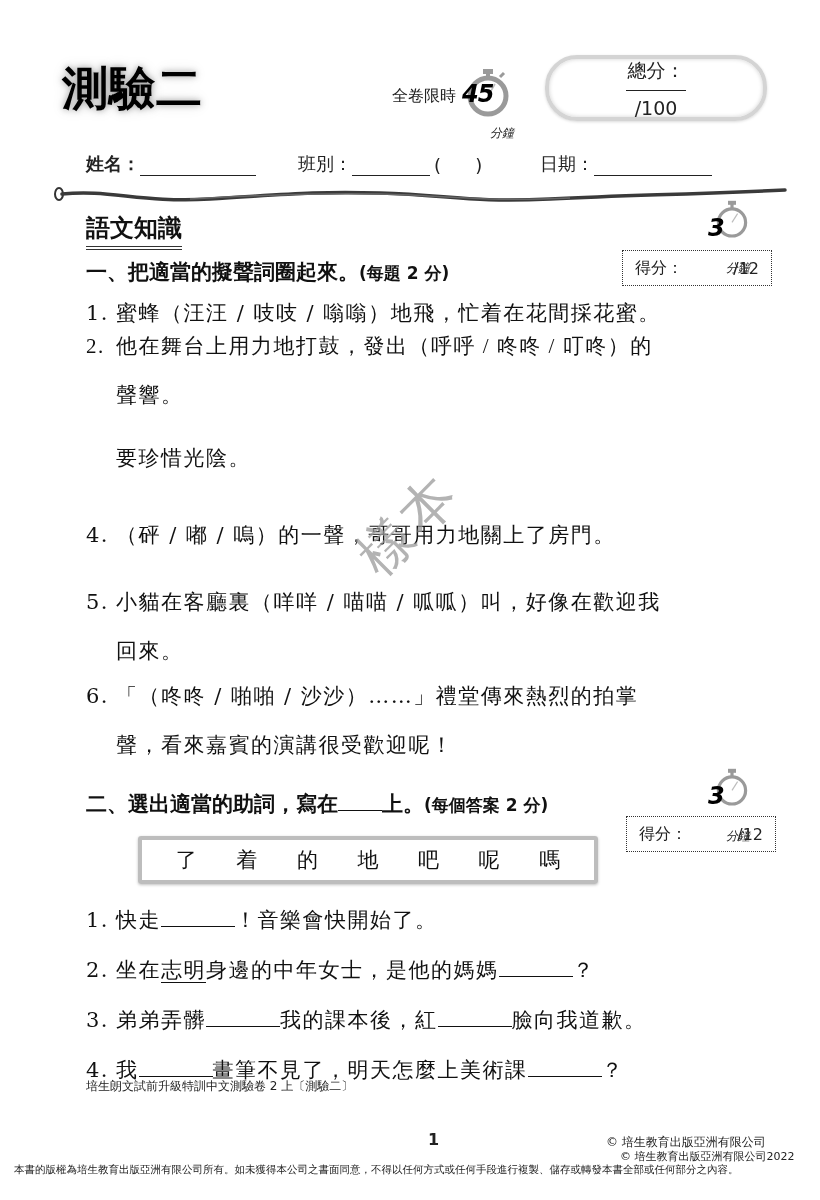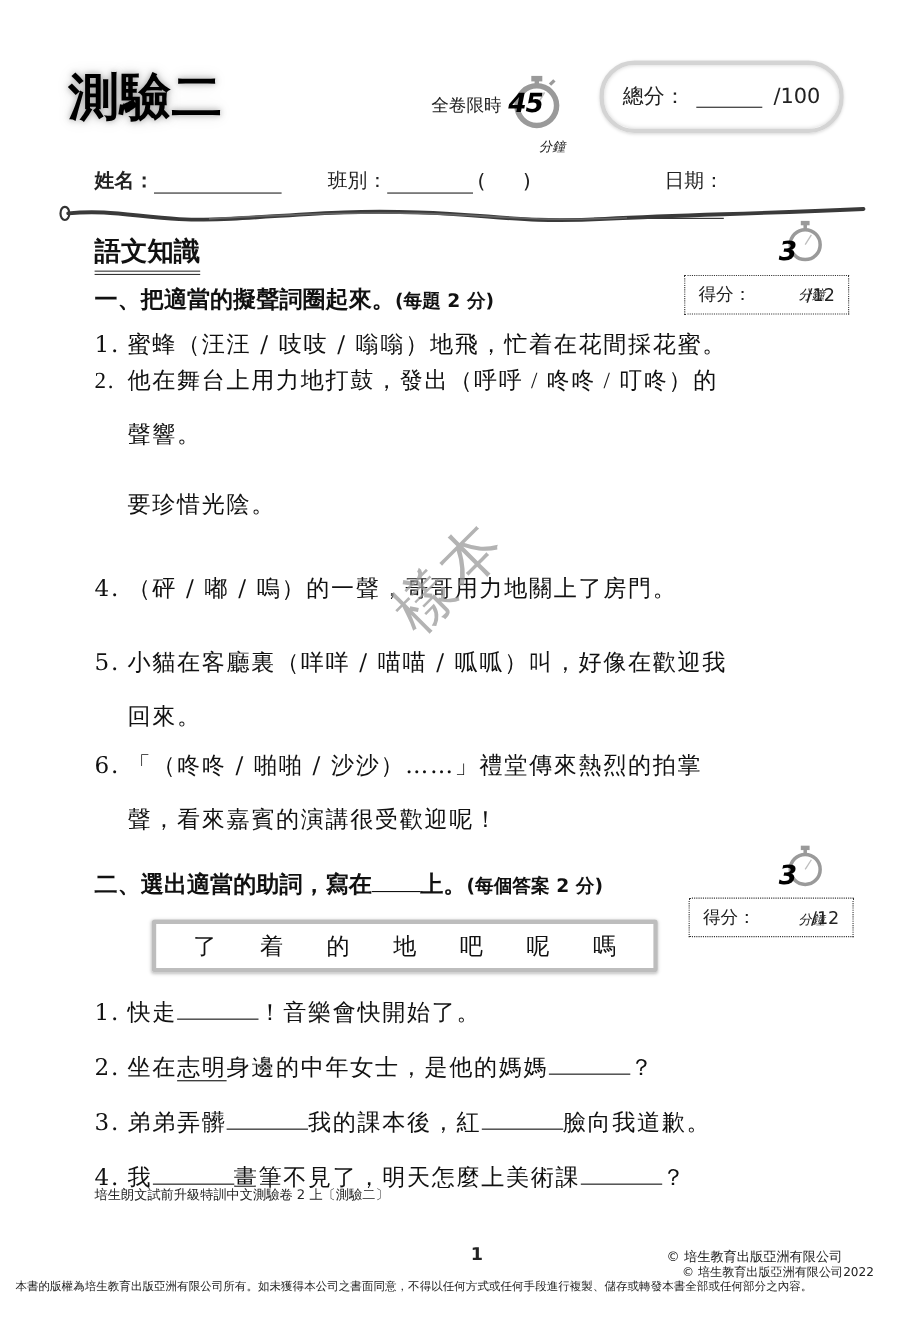--- a/index.html
+++ b/index.html
@@ -11,21 +11,21 @@
     .title { left:62px; top:58px; font-size:46px; font-weight:bold; letter-spacing:1px;
              color:#000; text-shadow:0 0 6px rgba(0,0,0,0.35), 0 0 14px rgba(0,0,0,0.15); }
     .timelimit { left:392px; top:74px; font-size:16px; color:#222; display:flex; align-items:center; gap:4px; }
     .timer-wrap { position:relative; width:54px; height:44px; display:inline-block; }
     .timer-wrap svg { position:absolute; left:6px; top:-6px; }
     .timer-num { position:absolute; left:2px; top:6px; font-size:24px; font-weight:bold; font-style:italic; color:#000; letter-spacing:-1px; }
     .timer-unit { position:absolute; left:30px; top:15px; font-size:12px; font-style:italic; color:#222; white-space:nowrap;margin-top:36px; }
 
     .total { left:545px; top:55px; width:214px; height:58px; border:4px solid #d4d4d4; border-radius:32px;
              box-shadow:0 0 4px rgba(0,0,0,0.18) inset, 0 1px 3px rgba(0,0,0,0.15);
-             display:flex; align-items:center; justify-content:center; gap:6px; font-size:19px; color:#222; }
+             display:flex; align-items:center; justify-content:center; gap:6px; font-size:19px; color:#222;flex-direction:column; }
     .total .blank { display:inline-block; width:60px; border-bottom:1.5px solid #222; height:18px; margin:0 4px; }
 
     .info { top:152px; font-size:18px; color:#222; display:flex; align-items:flex-end; }
     .info .line { display:inline-block; border-bottom:1.5px solid #222; height:22px; }
 
     
     .sec-title { left:86px; top:212px; font-size:24px; font-weight:bold; padding-bottom:2px;
                  border-bottom:4px double #333; }
     .q-head { font-size:21px; font-weight:bold; color:#111; }
     .q-head .pts { font-size:17px; font-weight:bold; }
@@ -75,21 +75,21 @@
 
 <div class="abs info" style="left:86px;font-weight:bold;">
   <span>姓名：</span>
   <span class="line" style="width:116px;"></span>
 </div>
 <div class="abs info" style="left:298px;">
   <span>班別：</span>
   <span class="line" style="width:78px;"></span>
   <span style="margin-left:4px; white-space:pre;">(      )</span>
 </div>
-<div class="abs info" style="left:540px;flex-direction:column;">
+<div class="abs info" style="left:540px;">
   <span>日期：</span>
   <span class="line" style="width:118px;"></span>
 </div>
 
 <svg class="abs" style="left:50px; top:185px;" width="740" height="22" viewBox="0 0 740 22">
   <ellipse cx="9" cy="9" rx="4" ry="6" fill="none" stroke="#333" stroke-width="2"></ellipse>
   <path d="M12 9 C 60 4, 90 18, 160 14 S 260 6, 330 8 S 420 18, 500 14 S 620 10, 735 5" fill="none" stroke="#3a3a3a" stroke-width="3.5" stroke-linecap="round"></path>
   <path d="M140 14 S 250 7, 330 9 S 430 17, 520 13" fill="none" stroke="#666" stroke-width="1.5"></path>
 </svg>
 

